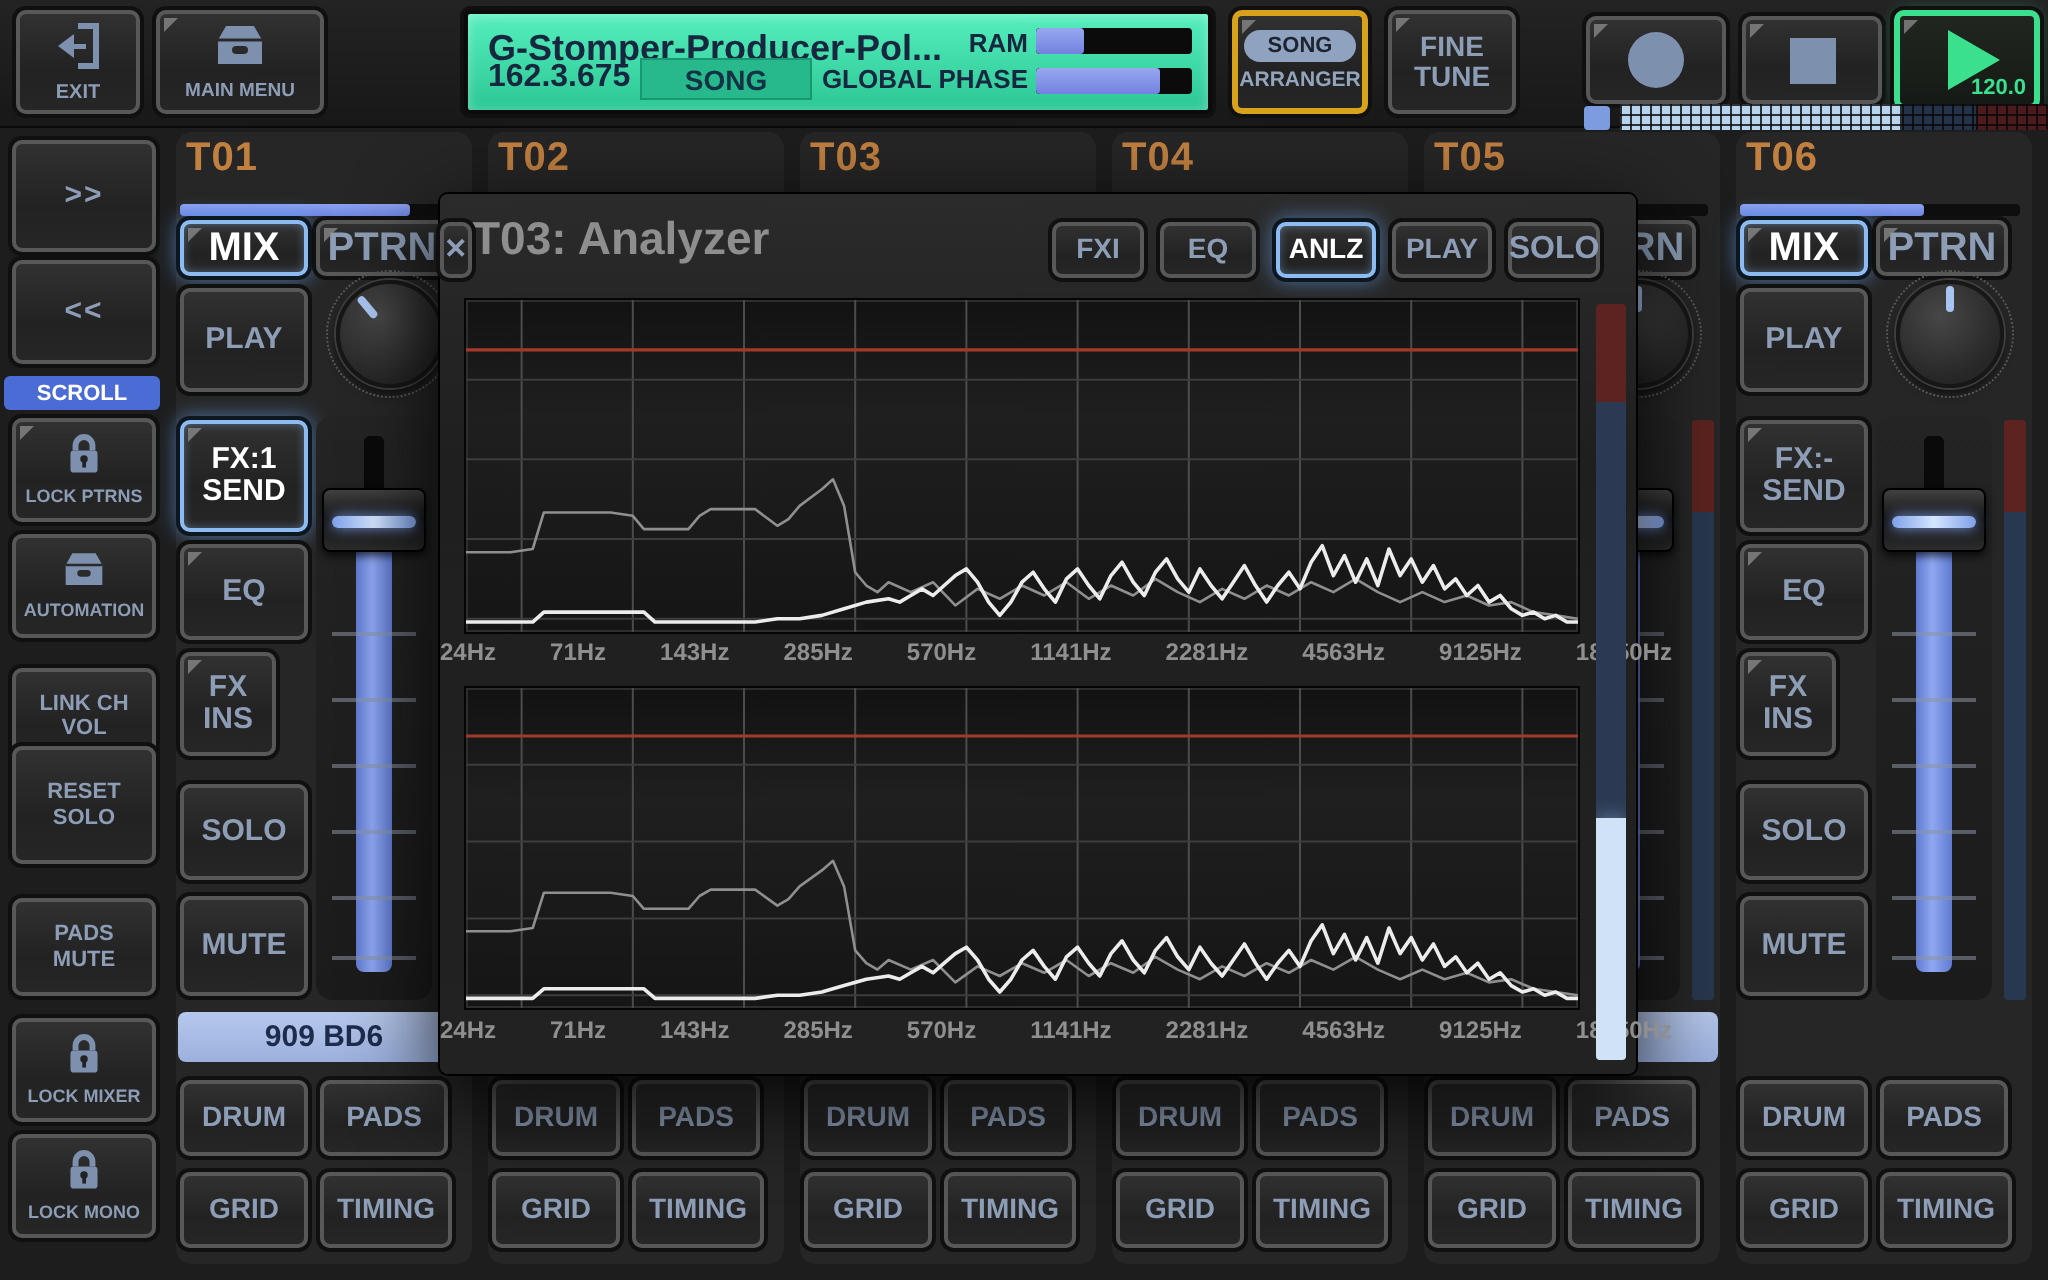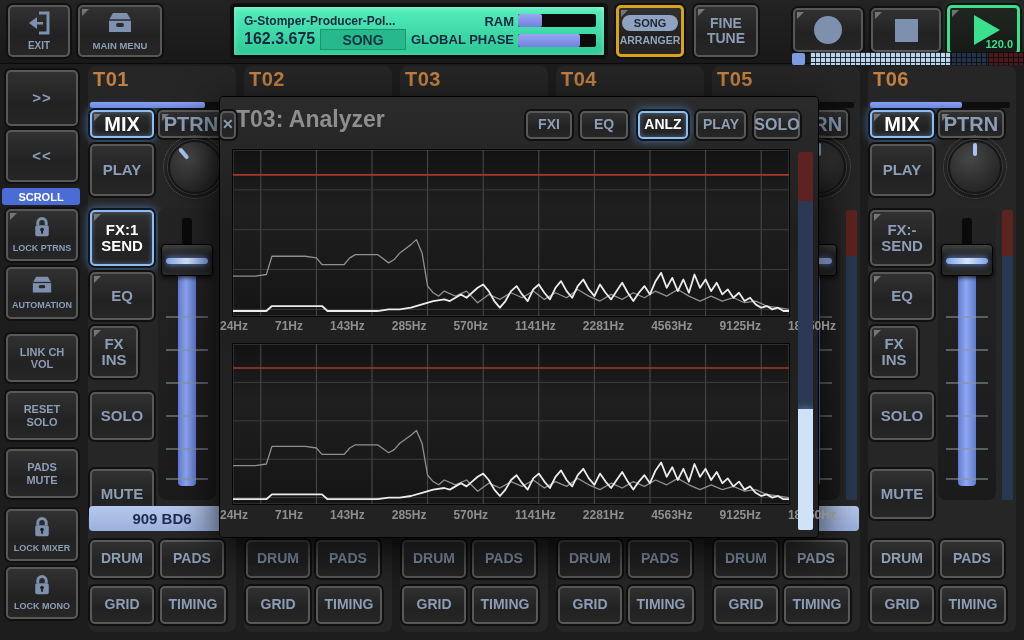--- a/index.html
+++ b/index.html
@@ -38,21 +38,21 @@
   #setup-btn { left:154px; width:68px; }
   .tb-icon { display:block; }
 
   #display {
     position:absolute; left:232px; top:5px; width:374px; height:52px;
     background:linear-gradient(180deg,#55eebd,#2cc795);
     border:2px solid #0b0b0b; border-radius:3px;
     box-shadow:inset 0 1px 6px rgba(255,255,255,.35), 0 0 0 2px #101010;
     color:#16273f; font-weight:bold;
   }
-  #disp-title { position:absolute; left:10px; top:7px; font-size:12px; }
+  #disp-title { position:absolute; left:10px; top:7px; font-size:18px; }
   #disp-pos   { position:absolute; left:10px; bottom:7px; font-size:16px; }
   #disp-mode  { position:absolute; left:86px; bottom:5px; width:86px; height:21px;
     background:#27b econ; background:#27b88c; border:1px solid #179870; display:flex;
     align-items:center; justify-content:center; font-size:14px; color:#143246; }
   .disp-minilabel { position:absolute; font-size:13px; }
   #ram-label { right:90px; top:7px; }
   #phase-label { right:90px; bottom:8px; }
   .disp-bar { position:absolute; right:8px; width:78px; height:13px;
     background:#0b0b0b; border-radius:2px; overflow:hidden; }
   #ram-bar { top:7px; } #phase-bar { bottom:8px; }
@@ -91,21 +91,21 @@
   
   .side-btn { left:6px; width:72px; font-size:10px; gap:3px; z-index:5;}
   #fwd-btn  { top:70px;  height:56px; font-size:15px; letter-spacing:1px;}
   #back-btn { top:130px; height:52px; font-size:15px; letter-spacing:1px;}
   #scroll-label { position:absolute; left:2px; top:188px; width:78px; height:17px;
     background:#4a6cd4; border-radius:3px; color:#fff; font-size:11px; font-weight:bold;
     display:flex; align-items:center; justify-content:center; z-index:5;}
   #lockptrns-btn { top:209px; height:52px; font-size:9px; }
   #automation-btn{ top:267px; height:52px; font-size:9px; }
   #linkchvol-btn { top:334px; height:48px; font-size:11px; padding:0 10px;}
-  #resetsolo-btn { top:391px; height:49px; font-size:11px; padding:11px 12px;}
+  #resetsolo-btn { top:373px; height:59px; font-size:11px; padding:11px 12px;}
   #resetmute-btn { top:449px; height:49px; font-size:11px; padding:0 12px;}
   #lockmixer-btn { top:509px; height:52px; font-size:9px; }
   #lockmono-btn  { top:567px; height:52px; font-size:9px; }
 
   
   .track { position:absolute; top:66px; width:148px; height:566px;
     background:#262626; border-radius:8px; z-index:10; }
   .t-label { position:absolute; left:5px; top:2px; font-size:20px; font-weight:bold;
     color:#c28040; letter-spacing:.5px; }
   .t-progress { position:absolute; left:2px; top:36px; width:140px; height:6px;
@@ -121,21 +121,21 @@
   .knob::after { content:""; position:absolute; inset:-7px; border-radius:50%;
     border:1px dotted #585858; }
   .knob-pointer { position:absolute; left:50%; top:50%; width:4px; height:26px;
     margin-left:-2px; margin-top:-26px; transform-origin:50% 100%; }
   .knob-pointer::before { content:""; position:absolute; left:0; top:2px; width:4px; height:13px;
     background:#a8c4f0; border-radius:2px; }
   .fx-btn   { left:2px; top:144px; width:64px; height:56px; font-size:15px; }
   .eq-btn   { left:2px; top:206px; width:64px; height:48px; font-size:15px; }
   .fxins-btn{ left:2px; top:260px; width:48px; height:52px; font-size:15px; }
   .solo-btn { left:2px; top:326px; width:64px; height:48px; font-size:15px; }
-  .mute-btn { left:2px; top:382px; width:64px; height:50px; font-size:15px;margin-top:21px; }
+  .mute-btn { left:2px; top:382px; width:64px; height:50px; font-size:15px; }
 
   .slider { position:absolute; left:70px; top:142px; width:58px; height:292px;
     background:linear-gradient(180deg,#242424,#1b1b1b); border-radius:8px; }
   .sl-groove { position:absolute; left:50%; margin-left:-5px; top:10px; width:10px; height:52px;
     background:#0a0a0a; border-radius:3px; }
   .sl-bar { position:absolute; left:50%; margin-left:-9px; top:64px; bottom:14px; width:18px;
     background:linear-gradient(90deg,#5f7ad0,#90a8f2 45%,#5f7ad0); border-radius:4px; }
   .sl-tick { position:absolute; left:8px; right:8px; height:2px; background:#8a94a2; opacity:.55; }
   .sl-tick:nth-of-type(3){ top:108px;} .sl-tick:nth-of-type(4){ top:141px;}
   .sl-tick:nth-of-type(5){ top:174px;} .sl-tick:nth-of-type(6){ top:207px;}

